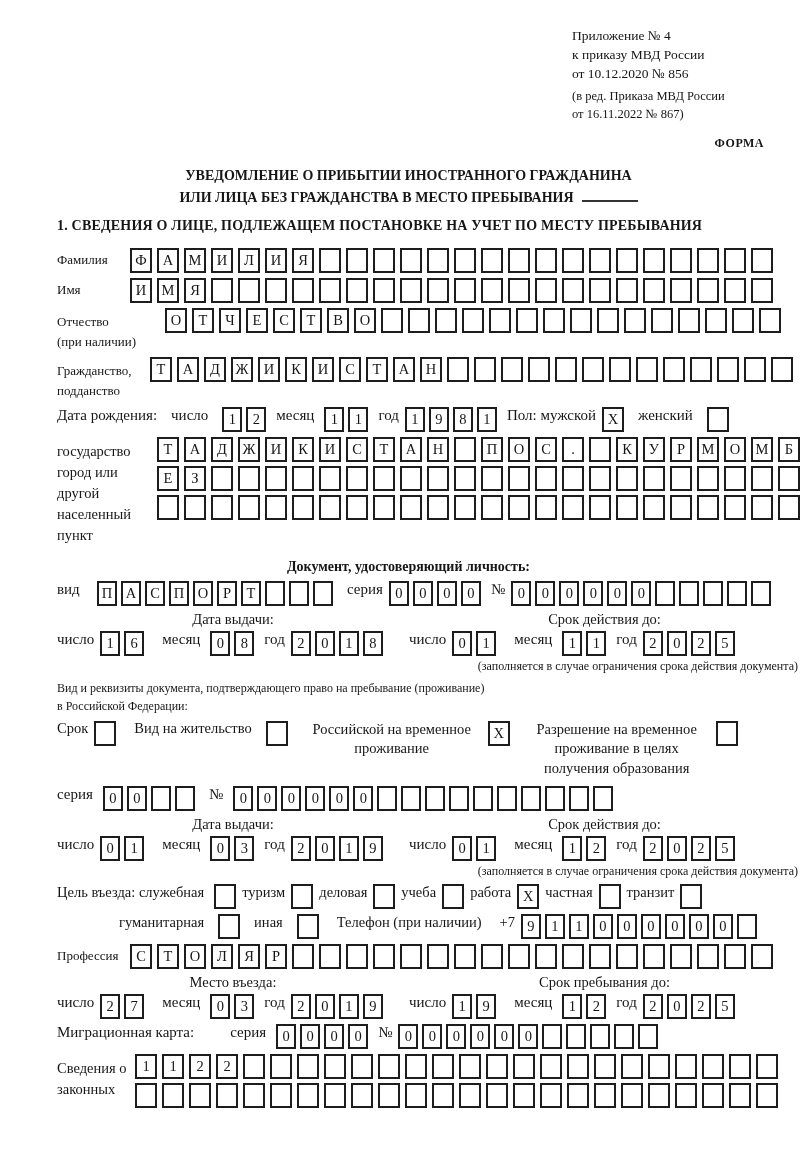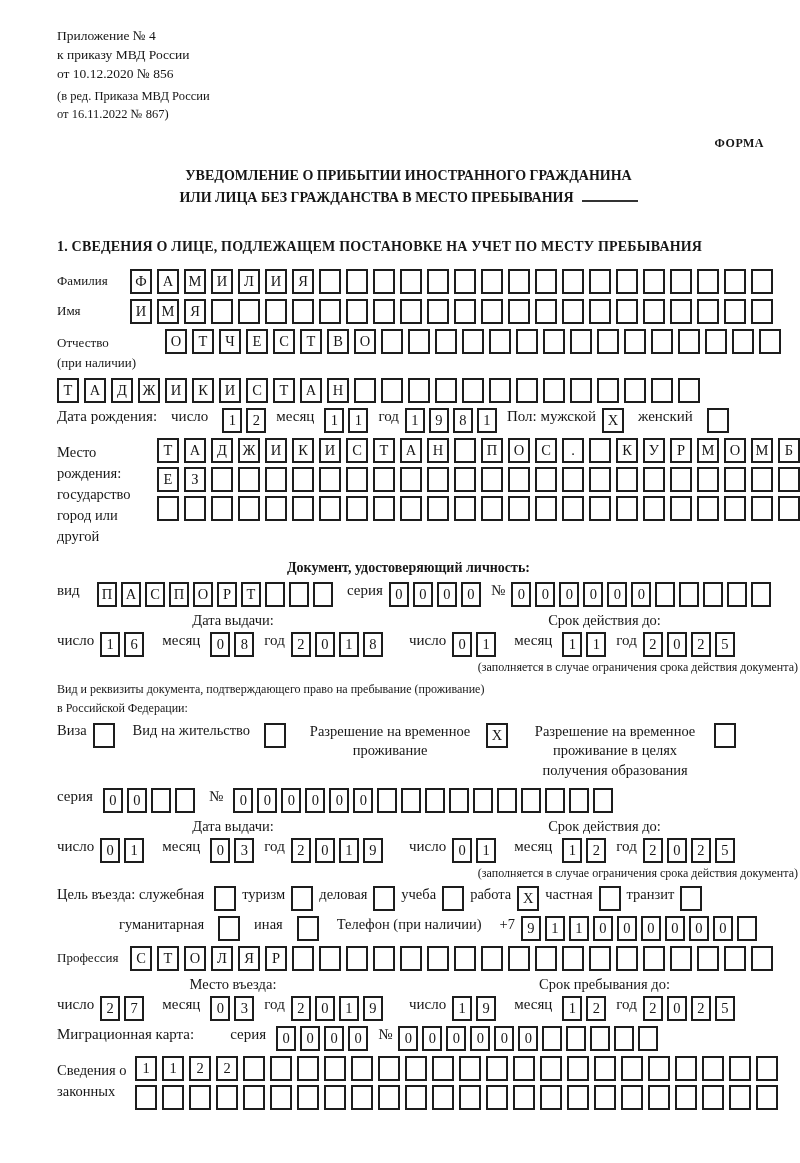--- a/index.html
+++ b/index.html
@@ -1,28 +1,28 @@
 <!DOCTYPE html>
 <html><head>
 <meta charset="utf-8">
 <style>
   html,body{margin:0;padding:0;background:#fff;width:800px;height:1163px;overflow:hidden;}
   body{font-family:"Liberation Serif","DejaVu Serif",serif;color:#161616;-webkit-font-smoothing:antialiased;}
   .page{padding:26px 0 0 57px;width:743px;}
 
   
-  .doc-header{display:flex;padding-right:32px;}
+  .doc-header{display:flex;justify-content:flex-end;padding-right:32px;}
   .appendix-block{width:196px;font-size:13.5px;line-height:1.42;}
   .edition{font-size:12.5px;margin-top:5px;line-height:1.42;}
   .form-label-row{text-align:right;padding-right:36px;font-weight:bold;font-size:12px;margin-top:12px;letter-spacing:.5px;}
 
   
   .title-block{text-align:center;font-weight:bold;font-size:14px;line-height:1.5;margin:14px 40px 0 0;}
   .title-underline{display:inline-block;width:56px;border-bottom:2px solid #333;height:14px;margin-left:8px;}
-  .section-heading{font-weight:bold;font-size:14px;margin:31px 0 14px 0;letter-spacing:.2px;}
+  .section-heading{font-weight:bold;font-size:14px;margin:10px 0 14px 0;letter-spacing:.2px;}
 
   
   .frow{display:flex;align-items:flex-start;margin-bottom:5px;}
   .flabel{font-size:13px;padding-top:4px;flex:none;}
   .w73{width:73px;}.w93{width:93px;}.w108{width:108px;}.w100{width:100px;}.w40{width:40px;}.w78{width:78px;}
   .lbl2{line-height:1.55;}
   .cells{display:flex;flex:none;}
   .cell{width:22px;height:25px;border:2px solid #1d1d1d;box-sizing:border-box;margin-right:5px;display:inline-flex;align-items:center;justify-content:center;font-size:14.5px;flex:none;background:#fff;}
   .cells.compact .cell{width:20px;margin-right:4px;}
   .cells.single .cell{margin-right:0;}
@@ -164,20 +164,24 @@
         <span class="cell"></span>
         <span class="cell"></span>
         <span class="cell"></span>
         <span class="cell"></span>
         <span class="cell"></span>
         <span class="cell"></span>
       </div>
   </div>
 
   <div class="frow">
+    <div class="flabel w93 lbl2">
+      <div>Гражданство,</div>
+      <div>подданство</div>
+    </div>
     <div class="cells">
         <span class="cell">Т</span>
         <span class="cell">А</span>
         <span class="cell">Д</span>
         <span class="cell">Ж</span>
         <span class="cell">И</span>
         <span class="cell">К</span>
         <span class="cell">И</span>
         <span class="cell">С</span>
         <span class="cell">Т</span>
@@ -233,23 +237,23 @@
       <span class="sp14"></span>
     <span>женский</span>
       <span class="sp14"></span>
     <span class="cells single">
         <span class="cell"></span>
       </span>
   </div>
 
   <div class="frow">
     <div class="flabel w100" style="line-height:1.45;font-size:14.5px;">
-      <div>Место рождения:</div>
       <div>государство</div>
       <div>город или другой</div>
+      <div>населенный пункт</div>
     </div>
     <div class="stack">
       <div class="cells">
           <span class="cell">Т</span>
           <span class="cell">А</span>
           <span class="cell">Д</span>
           <span class="cell">Ж</span>
           <span class="cell">И</span>
           <span class="cell">К</span>
           <span class="cell">И</span>
@@ -425,37 +429,37 @@
       </div>
       <div class="date-note">(заполняется в случае ограничения срока действия документа)</div>
     </div>
   </div>
 
   <div class="plain-line">Вид и реквизиты документа, подтверждающего право на пребывание (проживание)</div>
   <div class="plain-line">в Российской Федерации:</div>
 
   <div class="permits-row">
     <div class="permit-item">
-      <span>Виза</span>
+      <span>Срок</span>
         <span class="sp6"></span>
       <span class="cells single cb">
           <span class="cell"></span>
         </span>
     </div>
     <span class="sp18"></span>
     <div class="permit-item">
       <span>Вид на жительство</span>
         <span class="sp14"></span>
       <span class="cells single cb">
           <span class="cell"></span>
         </span>
     </div>
     <span class="sp18"></span>
     <div class="permit-item">
-      <span class="permit-text pt-w170">Разрешение на временное проживание</span>
+      <span class="permit-text pt-w170">Российской на временное проживание</span>
         <span class="sp10"></span>
       <span class="cells single cb">
           <span class="cell">X</span>
         </span>
     </div>
     <span class="sp18"></span>
     <div class="permit-item">
       <span class="permit-text pt-w180">Разрешение на временное проживание в целях получения образования</span>
         <span class="sp10"></span>
       <span class="cells single cb">

